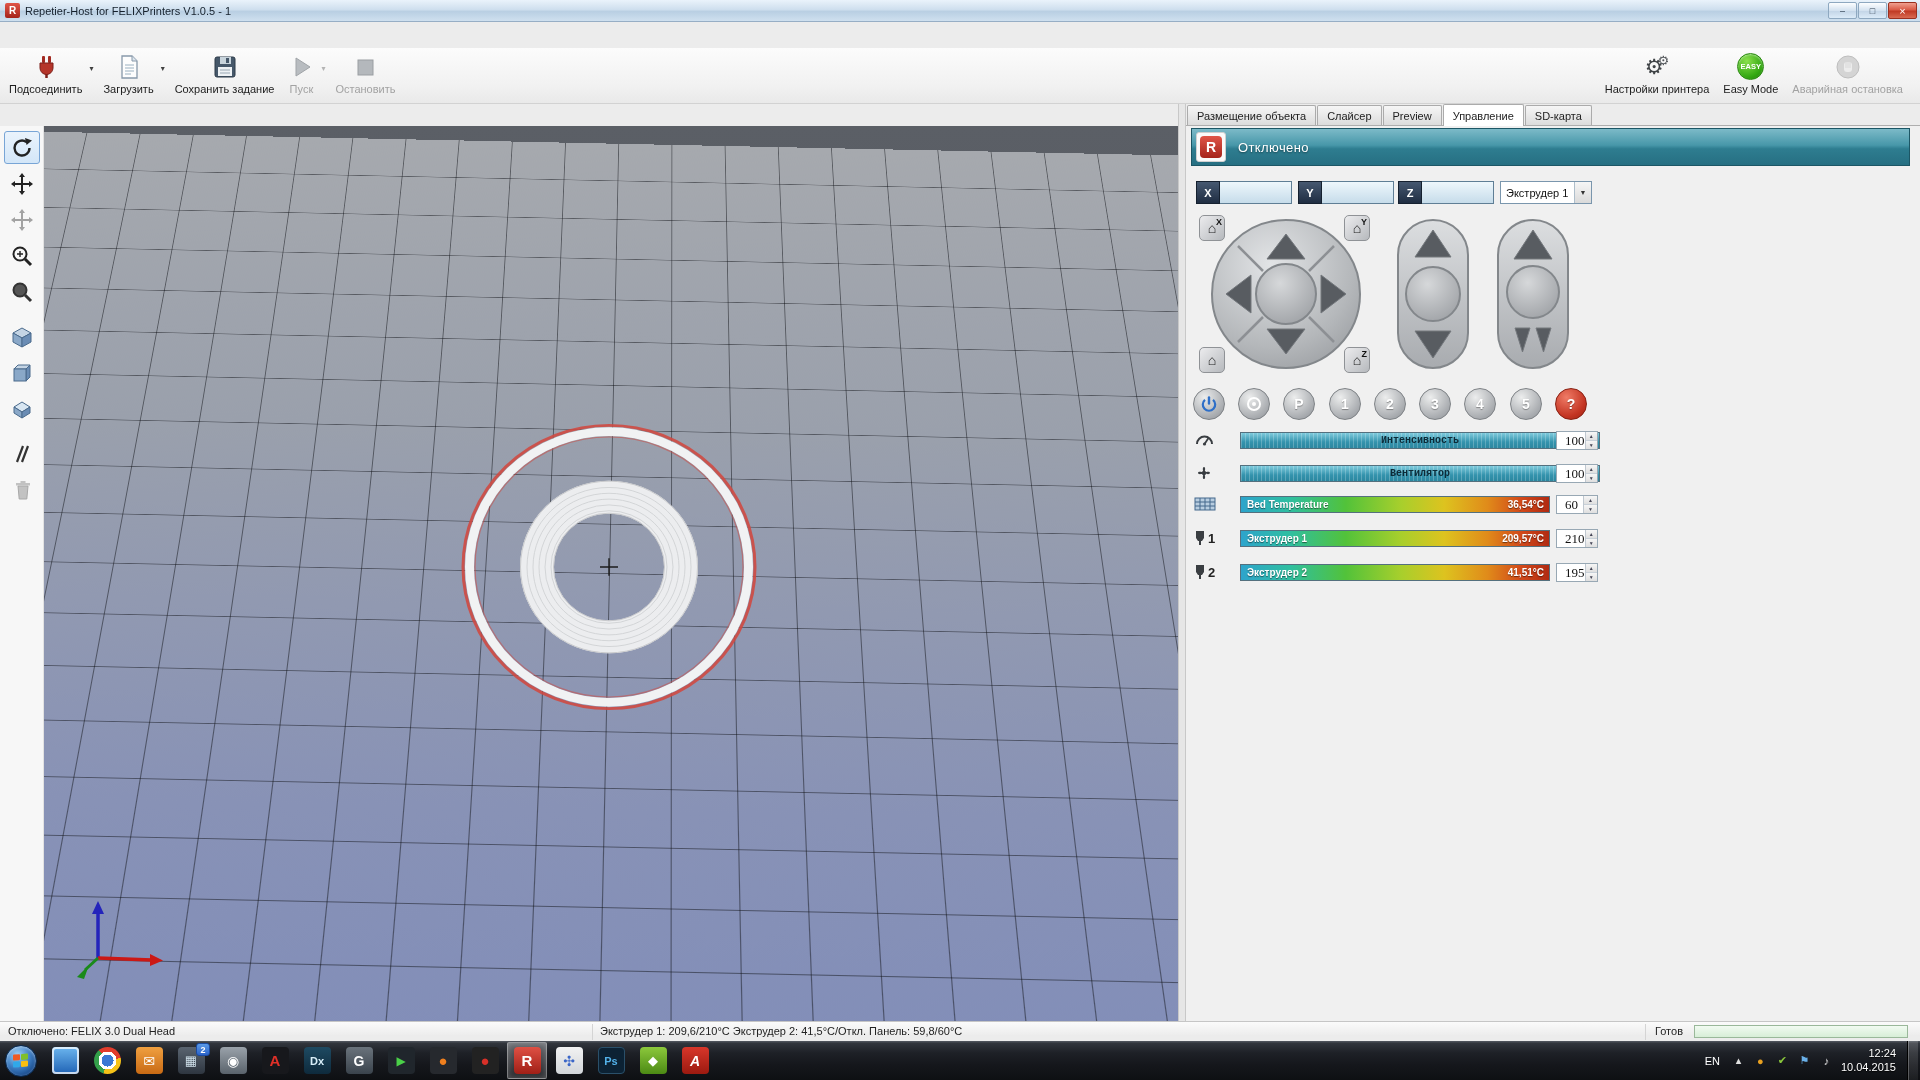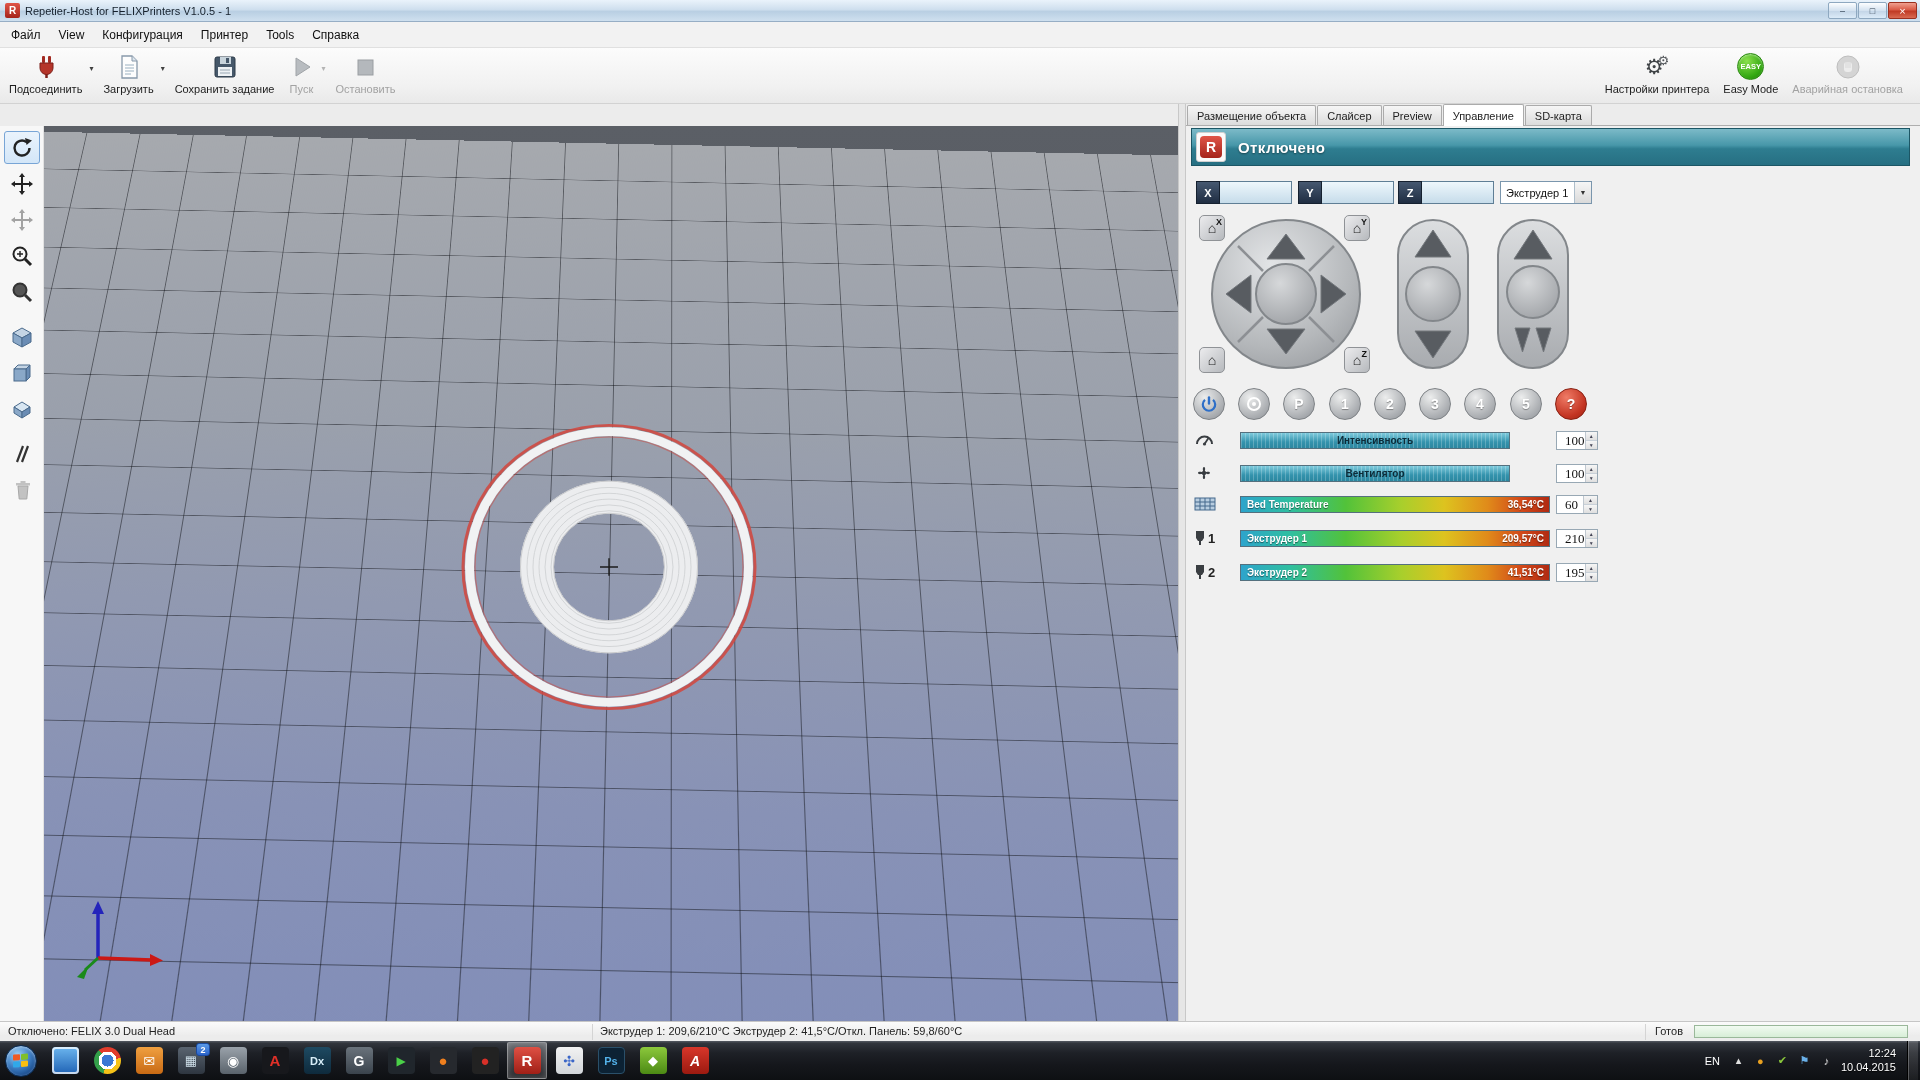--- a/index.html
+++ b/index.html
@@ -75,21 +75,21 @@
 #control{position:absolute;left:0;top:22px;width:734px;height:895px;background:#f0f0f0;}
 
 
 #ctl-header{position:absolute;left:5px;top:2px;width:719px;height:38px;
   background:linear-gradient(#7cbac8 0%,#4797a9 45%,#2e7d90 55%,#266f82 100%);
   border:1px solid #1c5665;display:flex;align-items:center;padding:0 4px;}
 #ctl-logo{width:30px;height:30px;background:#fafafa;border-radius:3px;border:1px solid #d0d0d0;
   display:flex;align-items:center;justify-content:center;margin-right:12px;}
 #ctl-logo .logo-r{width:22px;height:22px;border-radius:4px;background:linear-gradient(#e05548,#a5231a);
   color:#fff;font-weight:bold;font-size:14px;display:flex;align-items:center;justify-content:center;}
-#ctl-status{color:#fff;font-size:15px;font-weight:bold;letter-spacing:.4px;text-shadow:0 1px 2px rgba(0,0,0,.45);}
+#ctl-status{color:#fff;font-size:13px;font-weight:normal;letter-spacing:.4px;text-shadow:0 1px 2px rgba(0,0,0,.45);}
 .axis-group{position:absolute;top:55px;height:23px;display:flex;}
 .axis-label{width:24px;background:linear-gradient(#465870,#1f2d42);border:1px solid #15202f;
   color:#fff;font-size:11px;font-weight:bold;display:flex;align-items:center;justify-content:center;}
 .axis-field{width:72px;background:linear-gradient(#eef7fc,#c6dcea);border:1px solid #5f7e95;border-left:none;}
 #axis-x{left:10px;}#axis-y{left:112px;}#axis-z{left:212px;}
 #extruder-combo{position:absolute;left:314px;top:55px;width:92px;height:23px;background:#fff;
   border:1px solid #7a96ad;display:flex;align-items:center;font-size:11px;color:#111;padding-left:5px;}
 #extruder-combo .combo-arrow{margin-left:auto;width:17px;height:100%;border-left:1px solid #aebecb;
   background:linear-gradient(#f6f6f6,#dadada);display:flex;align-items:center;justify-content:center;font-size:7px;color:#333;}
 #dpad{position:absolute;left:22px;top:90px;width:156px;height:156px;}
@@ -103,21 +103,21 @@
 .rbtn{position:absolute;top:262px;width:32px;height:32px;border-radius:50%;
   background:radial-gradient(circle at 35% 28%,#eceded,#a9acb0 70%,#8f9296);border:1px solid #7e8286;
   display:flex;align-items:center;justify-content:center;font-size:14px;font-weight:bold;color:#fff;
   text-shadow:0 1px 1px rgba(0,0,0,.35);}
 #btn-power{left:7px;}#btn-atx{left:52px;}#btn-park{left:97px;}
 #btn-1{left:143px;}#btn-2{left:188px;}#btn-3{left:233px;}#btn-4{left:278px;}#btn-5{left:324px;}
 #btn-help{left:369px;background:radial-gradient(circle at 35% 28%,#ef7b66,#c33422 65%,#9a2314);border-color:#8a2012;}
 .row-ico{position:absolute;left:8px;width:30px;height:22px;display:flex;align-items:center;justify-content:flex-start;gap:2px;
   font-weight:bold;font-size:13px;color:#222;}
 #flow-ico{top:303px;}#fan-ico{top:336px;}#bed-ico{top:367px;}#e1-ico{top:401px;}#e2-ico{top:435px;}
-.hbar{position:absolute;left:54px;width:270px;height:17px;border:1px solid #54707e;}
+.hbar{position:absolute;left:54px;width:360px;height:17px;border:1px solid #54707e;font-family:Liberation Mono, monospace;}
 #flow-bar{top:306px;}#fan-bar{top:339px;}
 .hbar{background:linear-gradient(#7ecbdd,#3493ad 60%,#2b87a0);}
 .hatch{position:absolute;inset:0;background:repeating-linear-gradient(90deg,rgba(255,255,255,.22) 0 1px,transparent 1px 4px);}
 .bar-label{position:absolute;inset:0;display:flex;align-items:center;justify-content:center;
   font-size:10px;font-weight:bold;color:#0d2b38;}
 .tbar{position:absolute;left:54px;width:310px;height:17px;border:1px solid #54707e;
   background:linear-gradient(90deg,#2da4cc 0%,#2fbfa0 16%,#52c23a 34%,#a8cf2c 52%,#ddc31f 66%,#e08b1a 80%,#d2491a 91%,#b02a12 100%);}
 #bed-bar{top:370px;}#e1-bar{top:404px;}#e2-bar{top:438px;}
 .t-label{position:absolute;left:6px;top:0;bottom:0;display:flex;align-items:center;
   font-size:10px;font-weight:bold;color:#fff;text-shadow:0 1px 1px rgba(0,0,0,.5);}
@@ -195,28 +195,20 @@
   <div id="titlebar">
     <div id="title-icon">R</div>
     <div id="title-text">Repetier-Host for FELIXPrinters V1.0.5 - 1</div>
     <div id="win-controls">
       <div class="win-btn">–</div>
       <div class="win-btn">□</div>
       <div class="win-btn close">×</div>
     </div>
   </div>
 
-  <div id="menubar">
-    <span class="menu-item">Файл</span>
-    <span class="menu-item">View</span>
-    <span class="menu-item">Конфигурация</span>
-    <span class="menu-item">Принтер</span>
-    <span class="menu-item">Tools</span>
-    <span class="menu-item">Справка</span>
-  </div>
 
   <div id="toolbar">
     <div class="tb-btn">
       <div class="tb-ico">
         <svg width="26" height="26" viewBox="0 0 26 26">
           <rect x="9" y="2" width="3" height="7" rx="1" fill="#a32b22"></rect>
           <rect x="15" y="2" width="3" height="7" rx="1" fill="#a32b22"></rect>
           <path d="M7 9 h13 v5 a6.5 6.5 0 0 1 -13 0 z" fill="#b5352a" stroke="#7c201a"></path>
           <path d="M13.5 20 v4" stroke="#7c201a" stroke-width="2.5" fill="none"></path>
         </svg>

